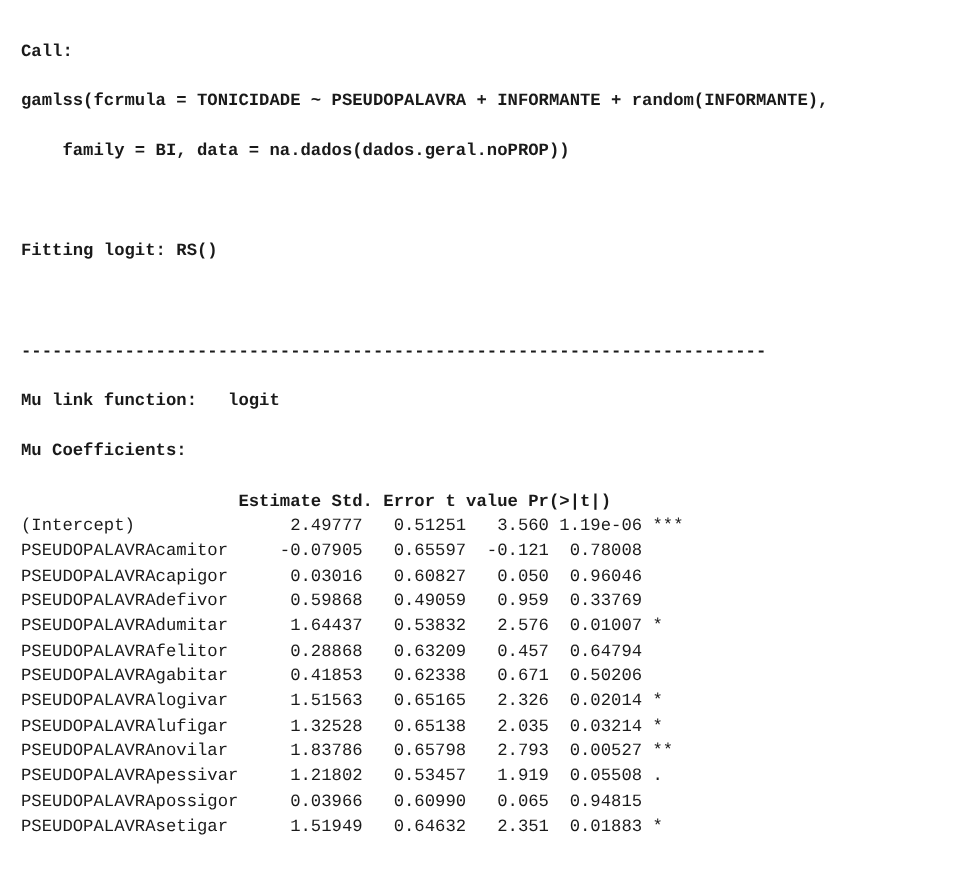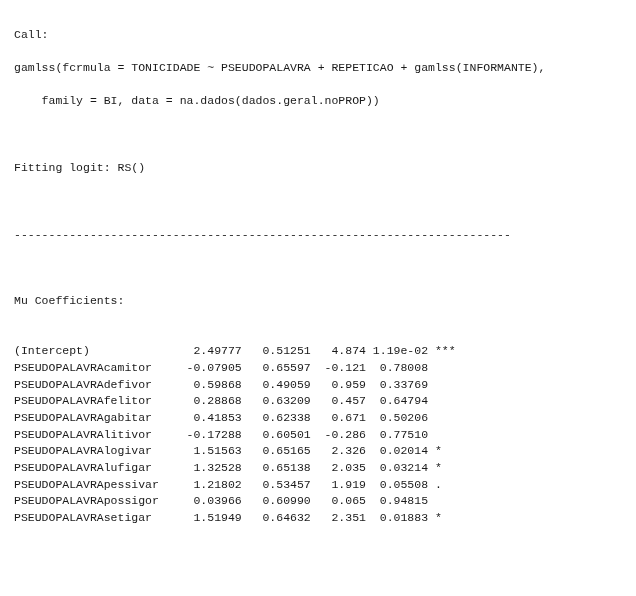--- a/index.html
+++ b/index.html
@@ -12,43 +12,46 @@
       font-family: 'Courier New', Courier, monospace;
       font-size: 11.5px;
       color: #1a1a1a;
       padding: 10px 14px;
       width: 636px;
       min-height: 596px;
     }
     .content {
       white-space: pre;
       line-height: 1.45;
+      font-weight: bold;
     }
   </style>
 </head>
 <body>
 
 <div class="content">
 <span>Call:</span>
-<br><span>gamlss(fcrmula = TONICIDADE ~ PSEUDOPALAVRA + REPETICAO + gamlss(INFORMANTE),</span>
+<br><span>gamlss(fcrmula = TONICIDADE ~ PSEUDOPALAVRA + INFORMANTE + random(INFORMANTE),</span>
 <br><span>    family = BI, data = na.dados(dados.geral.noPROP))</span>
 <br>
 <br><span>Fitting logit: RS()</span>
 <br>
 <br><span>------------------------------------------------------------------------</span>
-<br>
+<br><span>Mu link function:   logit</span>
 <br><span>Mu Coefficients:</span>
-<br>
+<br><span>                     Estimate Std. Error t value Pr(&gt;|t|)    </span>
 </div>
 
 <div id="table-rows">
-    <div style="font-family: &quot;Courier New&quot;, Courier, monospace; font-size: 11.5px; line-height: 1.45; white-space: pre;">(Intercept)               2.49777   0.51251   4.874 1.19e-02 ***</div>
+    <div style="font-family: &quot;Courier New&quot;, Courier, monospace; font-size: 11.5px; line-height: 1.45; white-space: pre;">(Intercept)               2.49777   0.51251   3.560 1.19e-06 ***</div>
     <div style="font-family: &quot;Courier New&quot;, Courier, monospace; font-size: 11.5px; line-height: 1.45; white-space: pre;">PSEUDOPALAVRAcamitor     -0.07905   0.65597  -0.121  0.78008</div>
+    <div style="font-family: &quot;Courier New&quot;, Courier, monospace; font-size: 11.5px; line-height: 1.45; white-space: pre;">PSEUDOPALAVRAcapigor      0.03016   0.60827   0.050  0.96046</div>
     <div style="font-family: &quot;Courier New&quot;, Courier, monospace; font-size: 11.5px; line-height: 1.45; white-space: pre;">PSEUDOPALAVRAdefivor      0.59868   0.49059   0.959  0.33769</div>
+    <div style="font-family: &quot;Courier New&quot;, Courier, monospace; font-size: 11.5px; line-height: 1.45; white-space: pre;">PSEUDOPALAVRAdumitar      1.64437   0.53832   2.576  0.01007 *</div>
     <div style="font-family: &quot;Courier New&quot;, Courier, monospace; font-size: 11.5px; line-height: 1.45; white-space: pre;">PSEUDOPALAVRAfelitor      0.28868   0.63209   0.457  0.64794</div>
     <div style="font-family: &quot;Courier New&quot;, Courier, monospace; font-size: 11.5px; line-height: 1.45; white-space: pre;">PSEUDOPALAVRAgabitar      0.41853   0.62338   0.671  0.50206</div>
-    <div style="font-family: &quot;Courier New&quot;, Courier, monospace; font-size: 11.5px; line-height: 1.45; white-space: pre;">PSEUDOPALAVRAlitivor     -0.17288   0.60501  -0.286  0.77510</div>
     <div style="font-family: &quot;Courier New&quot;, Courier, monospace; font-size: 11.5px; line-height: 1.45; white-space: pre;">PSEUDOPALAVRAlogivar      1.51563   0.65165   2.326  0.02014 *</div>
     <div style="font-family: &quot;Courier New&quot;, Courier, monospace; font-size: 11.5px; line-height: 1.45; white-space: pre;">PSEUDOPALAVRAlufigar      1.32528   0.65138   2.035  0.03214 *</div>
+    <div style="font-family: &quot;Courier New&quot;, Courier, monospace; font-size: 11.5px; line-height: 1.45; white-space: pre;">PSEUDOPALAVRAnovilar      1.83786   0.65798   2.793  0.00527 **</div>
     <div style="font-family: &quot;Courier New&quot;, Courier, monospace; font-size: 11.5px; line-height: 1.45; white-space: pre;">PSEUDOPALAVRApessivar     1.21802   0.53457   1.919  0.05508 .</div>
     <div style="font-family: &quot;Courier New&quot;, Courier, monospace; font-size: 11.5px; line-height: 1.45; white-space: pre;">PSEUDOPALAVRApossigor     0.03966   0.60990   0.065  0.94815</div>
     <div style="font-family: &quot;Courier New&quot;, Courier, monospace; font-size: 11.5px; line-height: 1.45; white-space: pre;">PSEUDOPALAVRAsetigar      1.51949   0.64632   2.351  0.01883 *</div>
   </div>
 
 </body></html>

